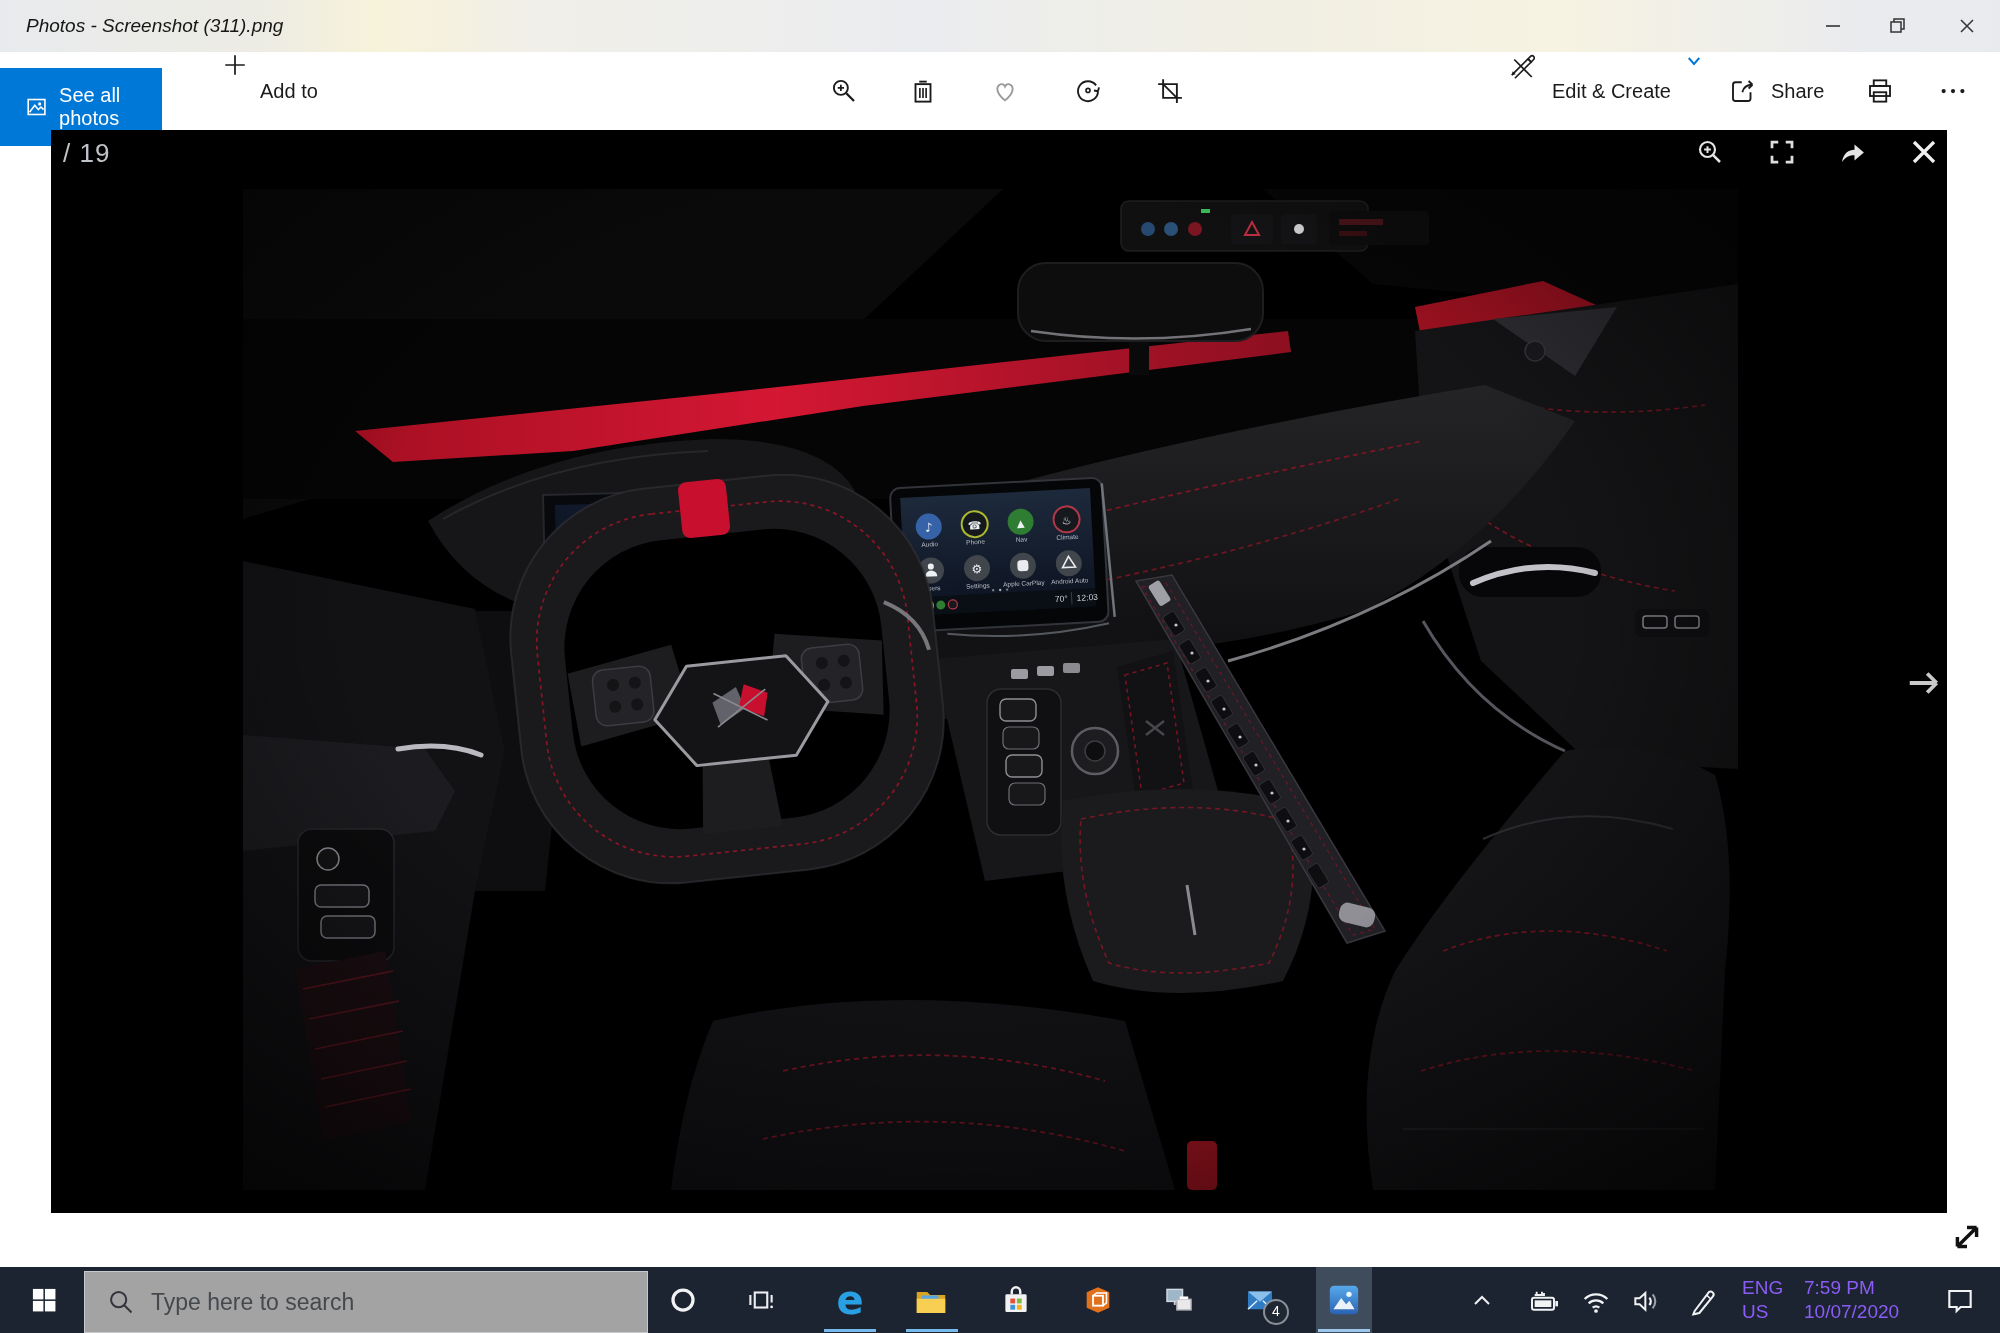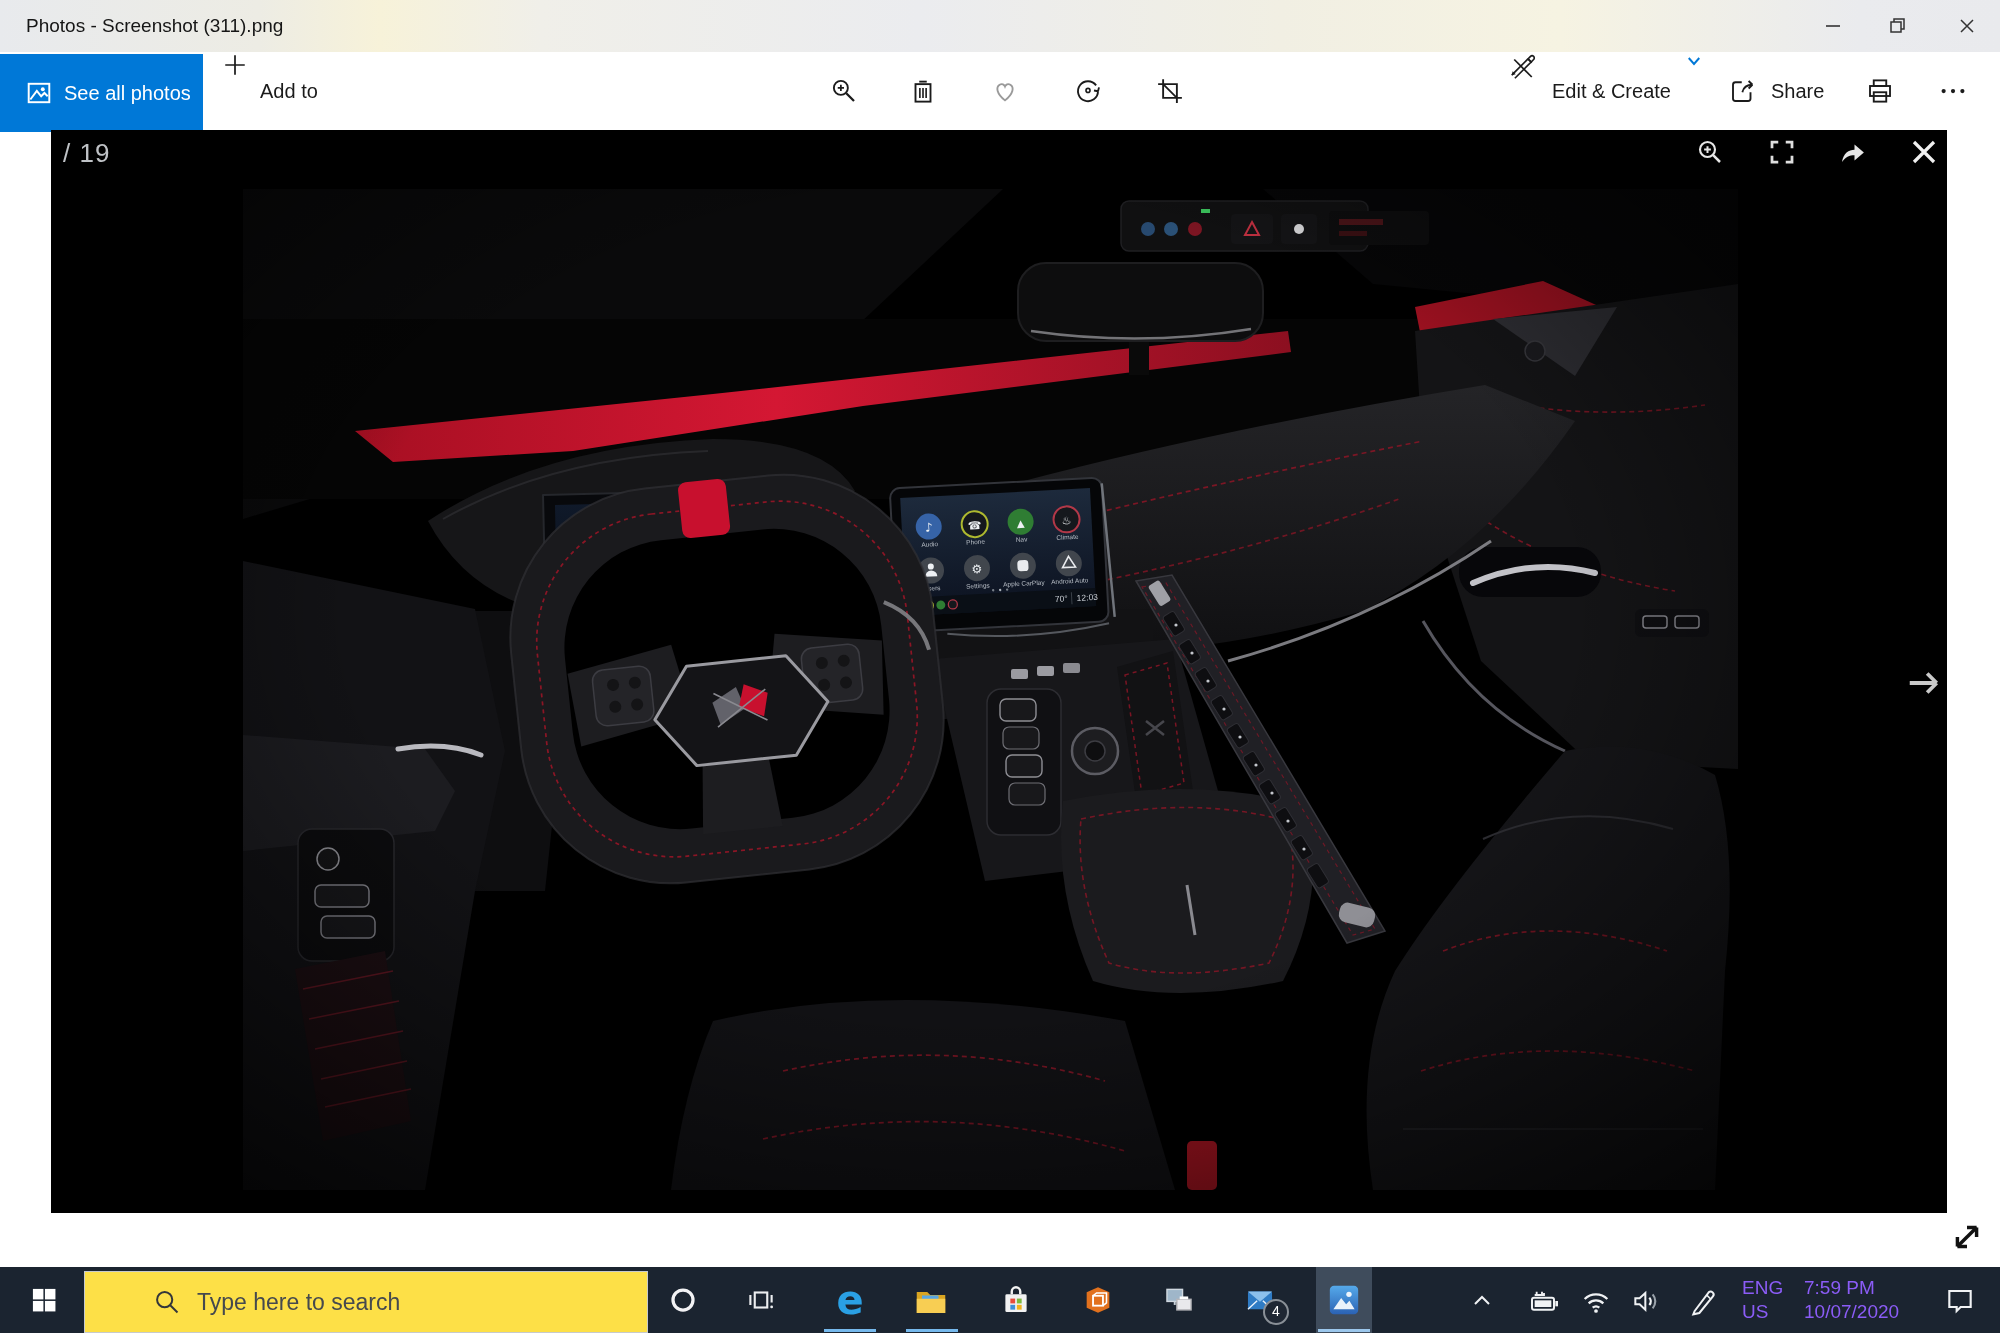--- a/index.html
+++ b/index.html
@@ -3,35 +3,35 @@
 <meta charset="utf-8">
 <style>
   html,body{margin:0;padding:0;width:2000px;height:1333px;overflow:hidden;background:#fff;
             font-family:"Liberation Sans",sans-serif;}
   .abs{position:absolute;}
   svg{display:block;}
   
   .titlebar{left:0;top:0;width:2000px;height:52px;
     background:linear-gradient(90deg,#e8eaed 0%,#edece4 13%,#f7f2d9 19%,#f0efe9 27%,
                #ebecef 46%,#f1efe3 64%,#f6f3e2 78%,#eaebee 93%,#e9eaed 100%);}
-  .title-text{left:26px;top:0;height:52px;line-height:52px;font-size:19px;color:#161616;}
+  .title-text{left:26px;top:0;height:52px;line-height:52px;font-size:19px;color:#161616;font-style:italic;}
   .winbtn{top:0;width:46px;height:52px;display:flex;align-items:center;justify-content:center;}
   
   .commandbar{left:0;top:52px;width:2000px;height:78px;background:#ffffff;}
-  .seeall{left:0;top:2px;width:203px;height:78px;background:#0078d7;color:#fff;display:flex;
+  .seeall{left:0;top:16px;width:162px;height:78px;background:#0078d7;color:#fff;display:flex;
           align-items:center;}
   .seeall .lbl{font-size:20px;margin-left:12px;}
   .cmd-label{font-size:20px;color:#1b1b1b;line-height:78px;}
   
   .viewer{left:51px;top:130px;width:1896px;height:1083px;background:#000;text-align:center;}
   .counter{left:12px;top:8px;font-size:26px;color:#bfc2c6;letter-spacing:1px;}
   
   .taskbar{left:0;top:1267px;width:2000px;height:66px;background:#1b2430;}
-  .searchbox{left:84px;top:4px;width:564px;height:62px;background:#fde047;
-             border:1px solid #c7cacd;box-sizing:border-box;display:flex;align-items:center;padding-left:46px;}
+  .searchbox{left:84px;top:4px;width:564px;height:62px;background:#a3a3a3;
+             border:1px solid #c7cacd;box-sizing:border-box;display:flex;align-items:center;}
   .searchbox input{border:none;outline:none;background:transparent;font-size:23px;color:#45494e;
              font-family:"Liberation Sans",sans-serif;width:440px;}
   .searchbox input::placeholder{color:#45494e;opacity:1;}
   .tray-text{color:#8b5cf6;font-size:19px;text-align:left;line-height:24px;}
   .underline{position:absolute;top:62px;height:3px;background:#76b9ed;}
   .photos-cell{left:1316px;top:0;width:56px;height:66px;background:#3f4c5c;}
 </style>
 </head>
 <body>
 

